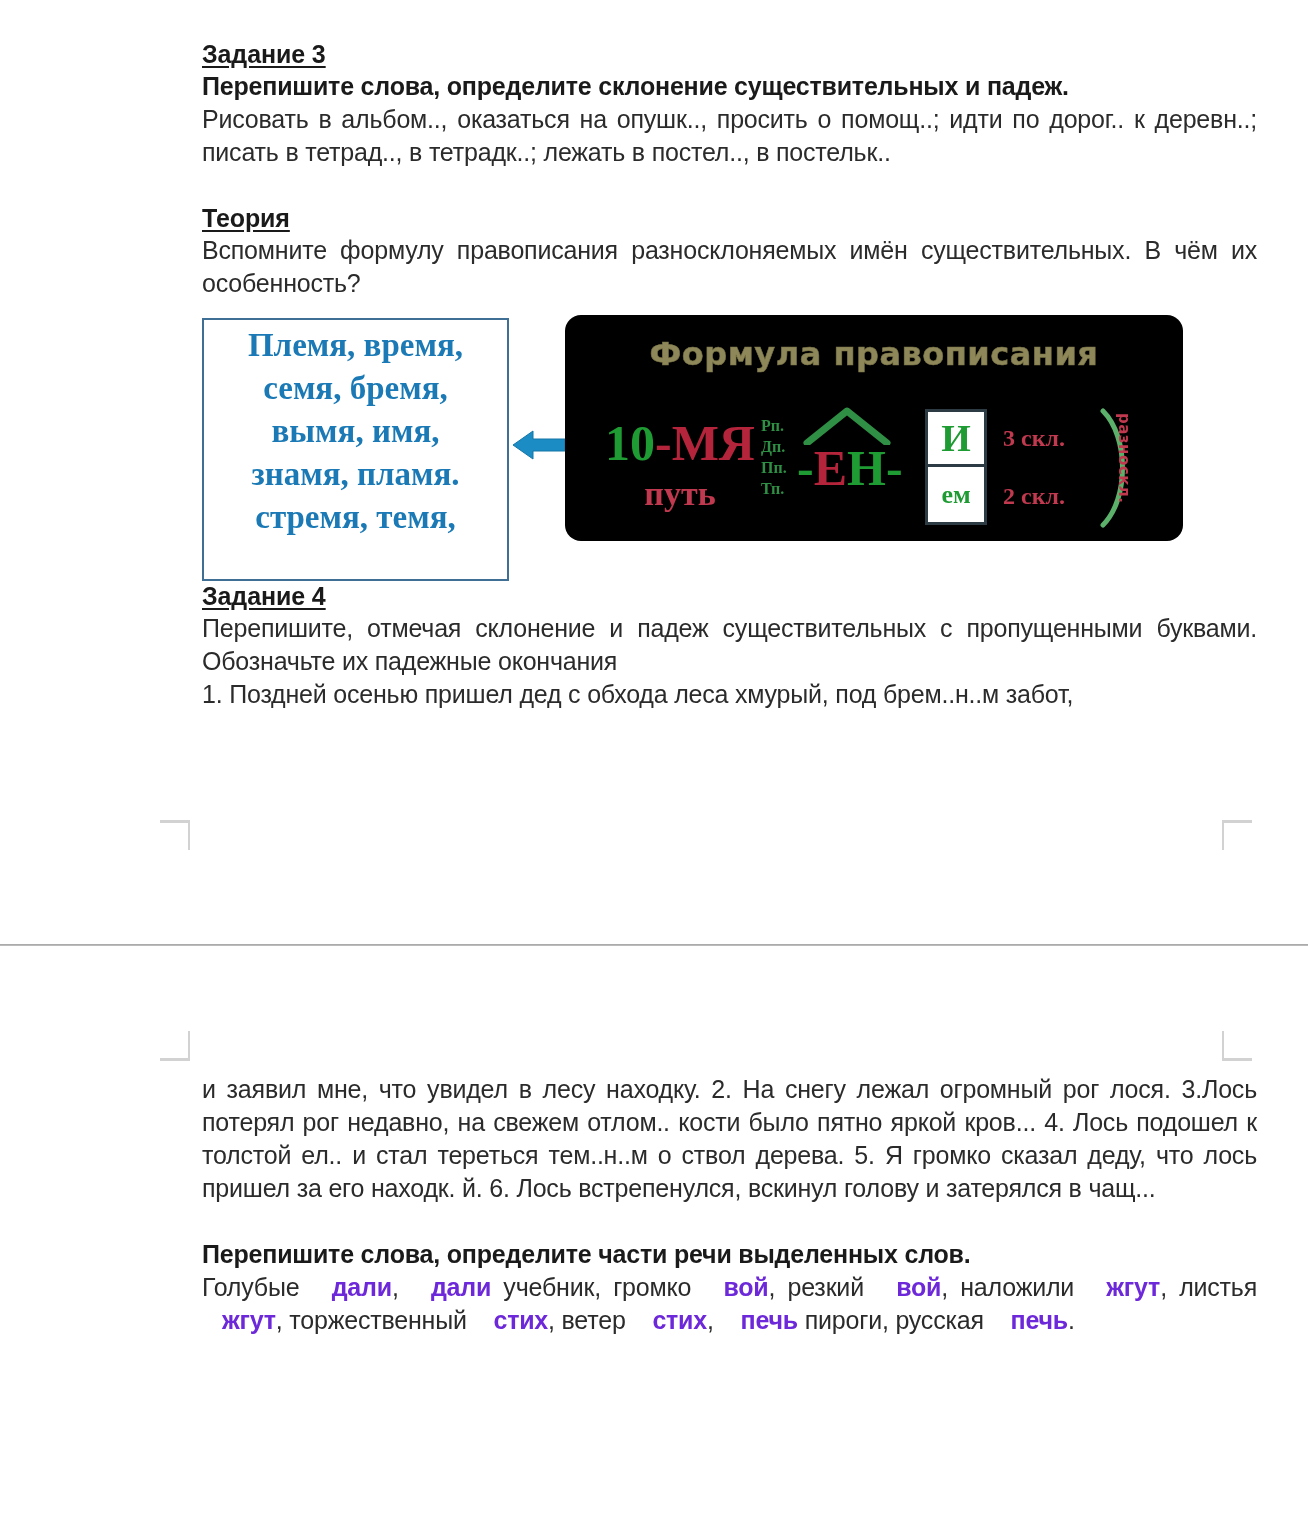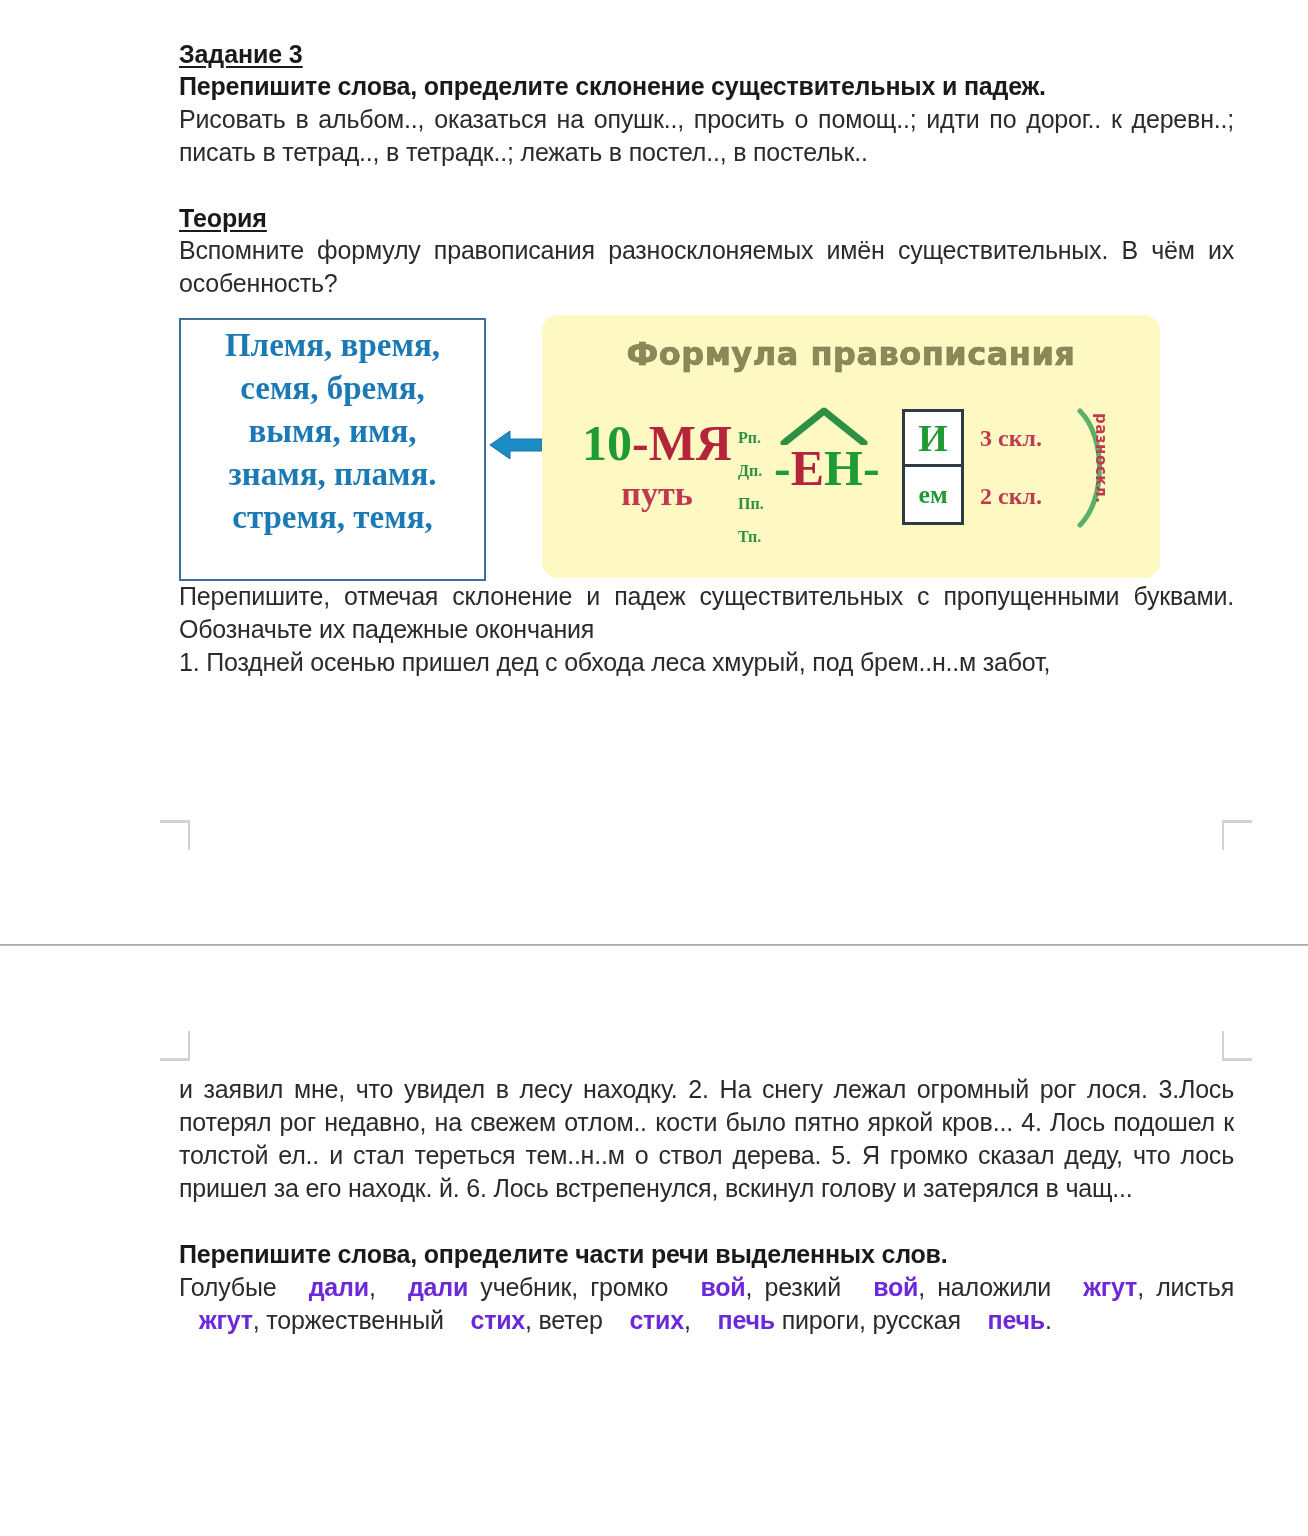--- a/index.html
+++ b/index.html
@@ -32,21 +32,21 @@
     position: absolute;
     left: 0;
     top: 944px;
     width: 1308px;
     height: 2px;
     background: linear-gradient(to bottom, #b9b9b9 0%, #9d9d9d 50%, #d8d8d8 100%);
   }
 
   .content {
     position: absolute;
-    left: 179px;
+    left: 202px;
     width: 1055px;
   }
 
   
   .corner {
     position: absolute;
     width: 30px;
     height: 30px;
     pointer-events: none;
   }
@@ -134,22 +134,22 @@
     width: 52px;
     height: 34px;
   }
 
   
   .info-card {
     position: absolute;
     left: 363px;
     top: 5px;
     width: 618px;
-    height: 263px;
-    background: #fef9c3;
+    height: 226px;
+    background: #000000;
     border-radius: 16px;
     box-sizing: border-box;
     overflow: hidden;
   }
   .info-title {
     position: absolute;
     left: 0;
     top: 20px;
     width: 618px;
     text-align: center;
@@ -197,21 +197,21 @@
 
   .f-cases {
     left: 196px;
     top: 8px;
     font-family: "Liberation Serif", serif;
     font-weight: 700;
     font-size: 16px;
     line-height: 21px;
     color: #2f8f44;
   }
-  .f-cases span { display: block; margin-top: 12px; }
+  .f-cases span { display: block; }
 
   .f-caret {
     left: 238px;
     top: 0px;
     width: 88px;
     height: 38px;
   }
 
   .f-en {
     left: 232px;
@@ -362,20 +362,21 @@
               <path d="M8,4 C34,30 34,92 8,118" fill="none" stroke="#5bb06a" stroke-width="5" stroke-linecap="round"></path>
             </svg>
           </div>
 
           <div class="f-item f-vert">разноскл.</div>
 
         </div>
       </div>
     </div>
 
+    <h2 class="heading">Задание 4</h2>
     <p class="para">Перепишите, отмечая склонение и падеж существительных с пропущенными буквами. Обозначьте их падежные окончания</p>
     <p class="para left">1. Поздней осенью пришел дед с обхода леса хмурый, под брем..н..м забот,</p>
 
   </div>
 
   <div class="corner tl" style="left:160px; top:820px;">
       <i class="h"></i>
       <i class="v"></i>
     </div>
   <div class="corner tr" style="left:1222px; top:820px;">

